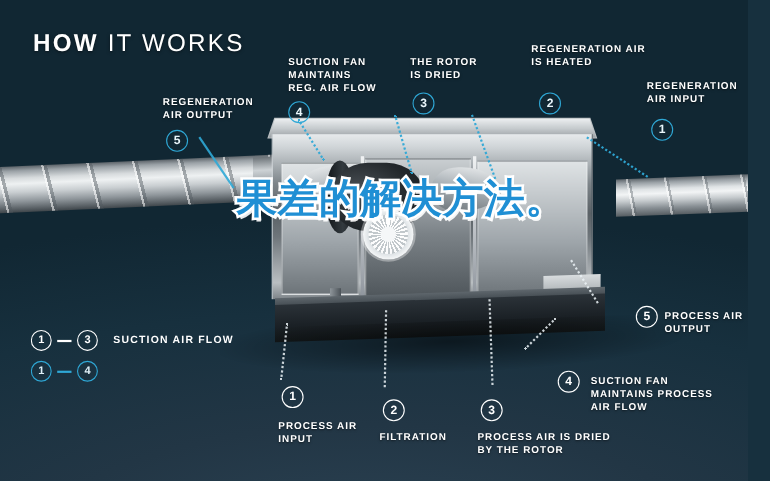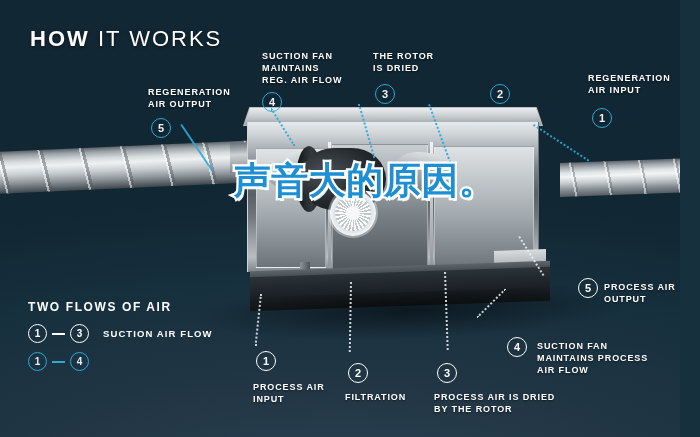--- a/index.html
+++ b/index.html
@@ -319,20 +319,22 @@
 
   <div class="lbl" style="left:262px; top:50px;">SUCTION FAN
 MAINTAINS
 REG. AIR FLOW</div>
   <div class="callout blue-c" style="left:262px; top:92px;">4</div>
 
   <div class="lbl" style="left:373px; top:50px;">THE ROTOR
 IS DRIED</div>
   <div class="callout blue-c" style="left:375px; top:84px;">3</div>
 
+  <div class="lbl" style="left:483px; top:38px;">REGENERATION AIR
+IS HEATED</div>
   <div class="callout blue-c" style="left:490px; top:84px;">2</div>
 
   <div class="lbl" style="left:588px; top:72px;">REGENERATION
 AIR INPUT</div>
   <div class="callout blue-c" style="left:592px; top:108px;">1</div>
 
   <div class="callout white-c" style="left:578px; top:278px;">5</div>
   <div class="lbl" style="left:604px; top:281px;">PROCESS AIR
 OUTPUT</div>
 
@@ -346,33 +348,32 @@
 INPUT</div>
 
   <div class="callout white-c" style="left:348px; top:363px;">2</div>
   <div class="lbl" style="left:345px; top:391px;text-align:center;">FILTRATION</div>
 
   <div class="callout white-c" style="left:437px; top:363px;">3</div>
   <div class="lbl" style="left:434px; top:391px;">PROCESS AIR IS DRIED
 BY THE ROTOR</div>
 
   <div class="legend">
-    <div class="legend-title">TWO FLOWS OF AIR</div>
 
     <div class="legend-row">
       <div class="c w">1</div>
       <div class="dash"></div>
       <div class="c w">3</div>
       <div class="txt">SUCTION AIR FLOW</div>
     </div>
 
     <div class="legend-row">
       <div class="c b">1</div>
       <div class="dash b"></div>
       <div class="c b">4</div>
     </div>
   </div>
 
   <div class="overlay">
-    <span class="ov3">声音大的原因。</span>
+    <span class="ov3">果差的解决方法。</span>
   </div>
 
 </div>
 
 </body></html>

